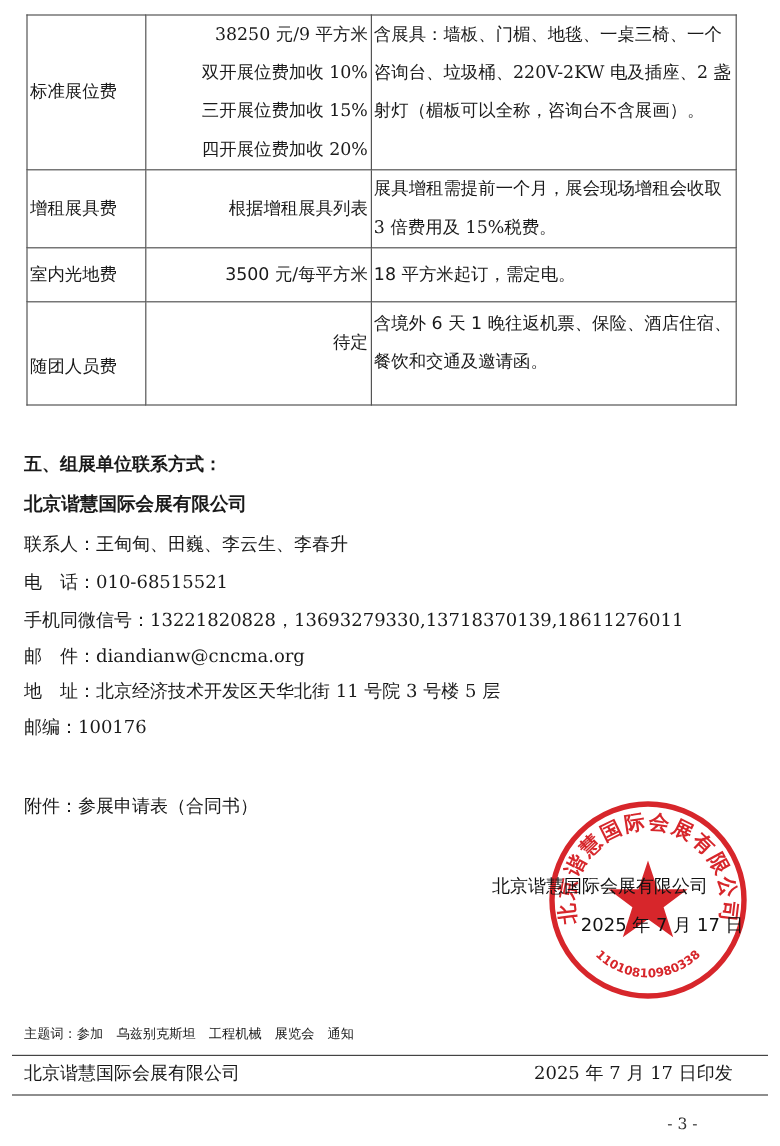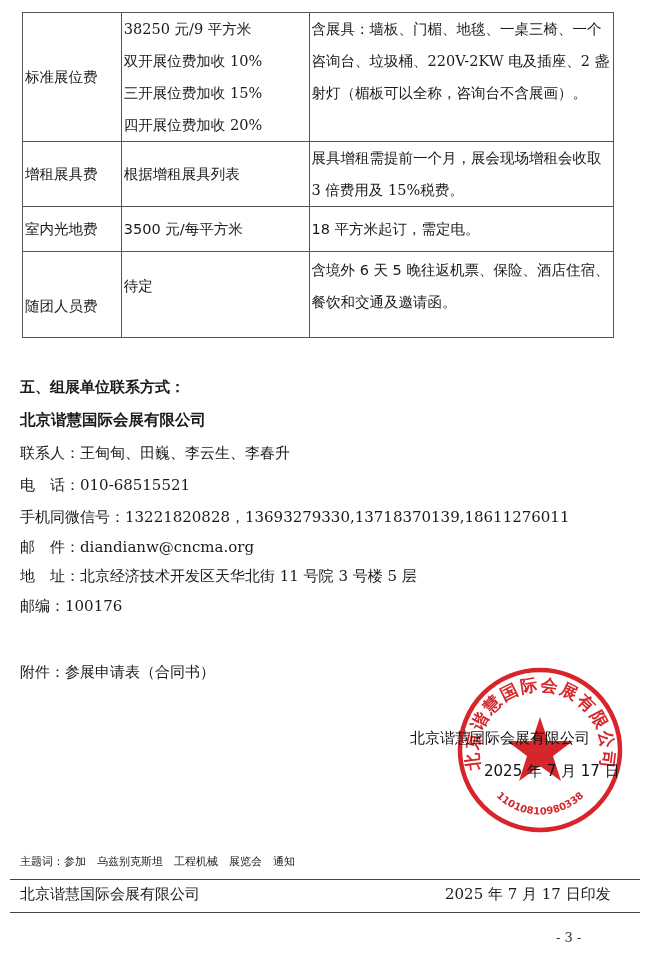--- a/index.html
+++ b/index.html
@@ -2,21 +2,21 @@
 <html><head>
 <meta charset="utf-8">
 <style>
   html, body { margin: 0; padding: 0; background: #ffffff; }
   body { width: 650px; height: 955px; position: relative; overflow: hidden;
          font-family: "DejaVu Serif", "Liberation Serif", serif; color: #1a1a1a; }
   .abs { position: absolute; margin-left: 18px; }
   table.fees { position: absolute; left: 22px; top: 12px; width: 592px; border-collapse: collapse; }
   table.fees td { border: 1px solid #555; vertical-align: top; font-size: 14.5px; line-height: 32px; padding: 0 2px; }
   table.fees td.c1 { width: 94px; vertical-align: middle; padding-left: 2px; }
-  table.fees td.c2 { width: 183px; }
+  table.fees td.c2 { width: 183px; text-align: right; }
   table.fees td.c3 { width: 300px; line-height: 32px; }
   .r1 td { height: 127px; }
   .r2 td { height: 64px; }
   .r3 td { height: 44px; }
   .r4 td { height: 42px; }
   .r5 td { height: 63px; }
   .r3 td, .r4 td { vertical-align: middle !important; line-height: 20px; }
   .r5 td.c1, .r5 td.c2 { vertical-align: top; padding-top: 22px; line-height: 24px; margin-left: 38px; }
   .r5 td.c3 { line-height: 30px; padding-top: 2px; }
   .sans { font-family: "DejaVu Sans", "Liberation Sans", sans-serif; font-size: 14px; }
@@ -53,21 +53,21 @@
     <td class="c2 sans">
       <div>3500 元/每平方米</div>
     </td>
     <td class="c3 sans">18 平方米起订，需定电。</td>
   </tr>
   <tr class="r5">
     <td class="c1">随团人员费</td>
     <td class="c2">
       <div>待定</div>
     </td>
-    <td class="c3 sans">含境外 6 天 5 晚往返机票、保险、酒店住宿、餐饮和交通及邀请函。</td>
+    <td class="c3 sans">含境外 6 天 1 晚往返机票、保险、酒店住宿、餐饮和交通及邀请函。</td>
   </tr>
 </tbody>
   </table>
 
 <div class="line bold" style="top:378px;font-size:15px;">五、组展单位联系方式：</div>
 <div class="line bold" style="top:410px;font-size:15.5px;">北京谐慧国际会展有限公司</div>
 <div class="line" style="top:444px;">联系人：王甸甸、田巍、李云生、李春升</div>
 <div class="line" style="top:476px;">电　话：010-68515521</div>
 <div class="line" style="top:508px;">手机同微信号：13221820828，13693279330,13718370139,18611276011</div>
 <div class="line" style="top:538px;text-align:right;">邮　件：diandianw@cncma.org</div>

